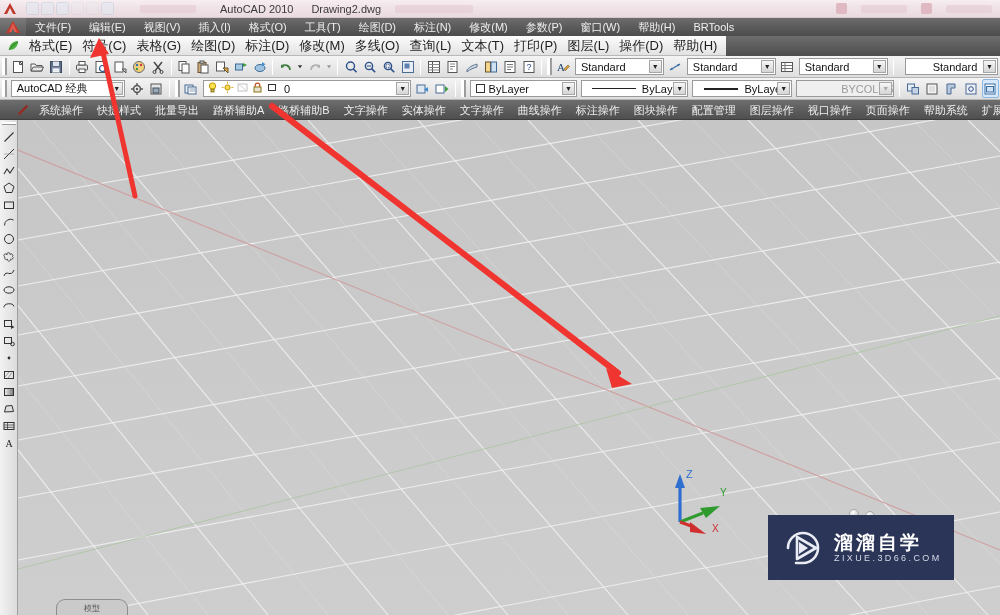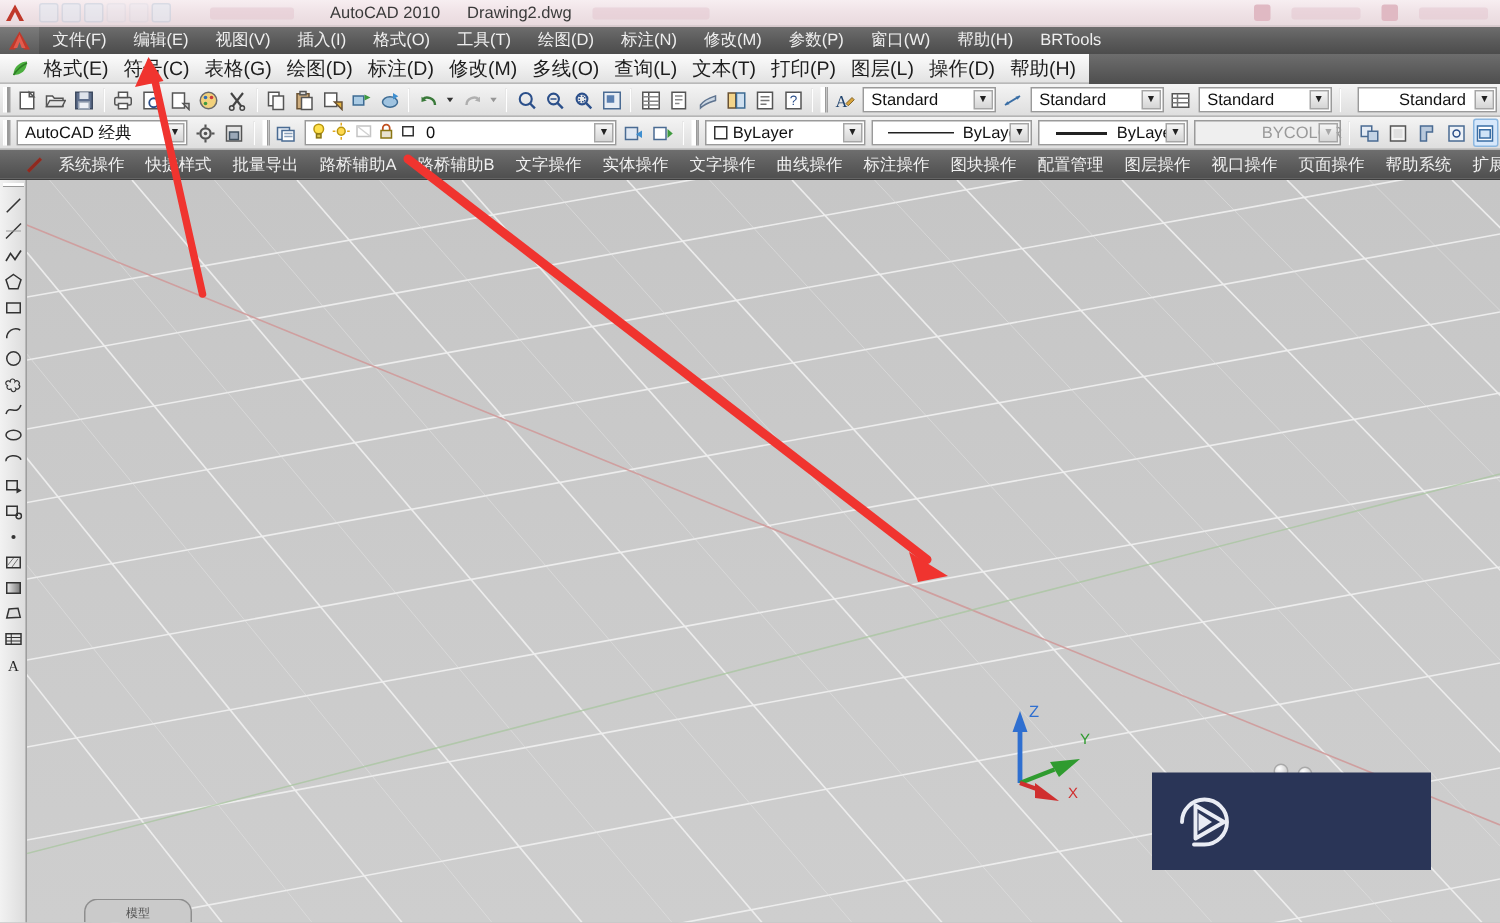--- a/index.html
+++ b/index.html
@@ -831,13 +831,17 @@
     <polygon points="632,384 606,368 612,388" fill="#f0342f"></polygon>
   </g>
 </svg>
 
 <div id="watermark">
   <svg width="42" height="42" viewBox="0 0 42 42">
     <path d="M6 21 A15 15 0 1 1 21 36 L14 36" fill="none" stroke="#e9ecf4" stroke-width="2.6" stroke-linecap="round"></path>
     <path d="M15 10 L34 21 L15 32 Z" fill="none" stroke="#e9ecf4" stroke-width="2.6" stroke-linejoin="round"></path>
     <polygon points="17,15 26,21 17,27" fill="#e9ecf4"></polygon>
   </svg>
+  <span class="wtext">
+    <span class="wcn">溜溜自学</span>
+    <span class="wen">ZIXUE.3D66.COM</span>
+  </span>
 </div>
 
 </body></html>

